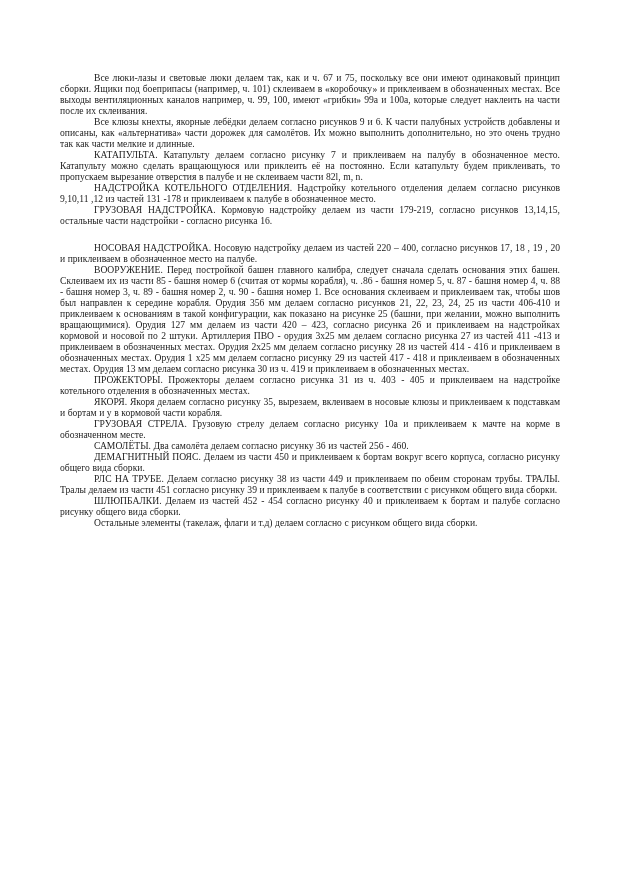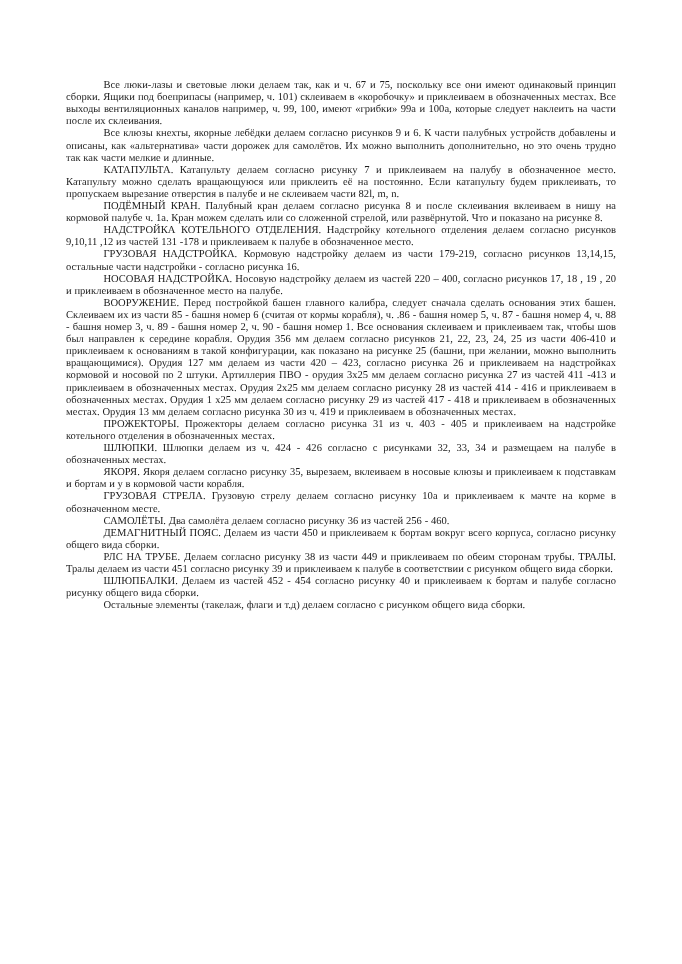--- a/index.html
+++ b/index.html
@@ -50,27 +50,25 @@
 </style>
 </head>
 <body style="background: rgb(255, 255, 255);">
 
 <div class="page" style="background: rgb(255, 255, 255);">
   <div class="text-column" id="text-column">
 
   <p class="para" style="color: rgb(28, 28, 28);"><span class="body">Все люки-лазы и световые люки делаем так, как и ч. 67 и 75, поскольку все они имеют одинаковый принцип сборки. Ящики под боеприпасы (например, ч. 101) склеиваем в «коробочку» и приклеиваем в обозначенных местах. Все выходы вентиляционных каналов например, ч. 99, 100, имеют «грибки» 99а и 100а, которые следует наклеить на части после их склеивания.</span></p>
       <p class="para" style="color: rgb(28, 28, 28);"><span class="body">Все клюзы кнехты, якорные лебёдки делаем согласно рисунков 9 и 6. К части палубных устройств добавлены и описаны, как «альтернатива» части дорожек для самолётов. Их можно выполнить дополнительно, но это очень трудно так как части мелкие и длинные.</span></p>
       <p class="para" style="color: rgb(28, 28, 28);"><span class="lead">КАТАПУЛЬТА.</span><span class="body"> Катапульту делаем согласно рисунку 7 и приклеиваем на палубу в обозначенное место. Катапульту можно сделать вращающуюся или приклеить её на постоянно. Если катапульту будем приклеивать, то пропускаем вырезание отверстия в палубе и не склеиваем части 82l, m, n.</span></p>
-      <p class="para" style="color: rgb(28, 28, 28);"><span class="lead">ПОДЁМНЫЙ КРАН.</span><span class="body"> Палубный кран делаем согласно рисунка 8 и после склеивания вклеиваем в нишу на кормовой палубе ч. 1а. Кран можем сделать или со сложенной стрелой, или развёрнутой. Что и показано на рисунке 8.</span></p>
       <p class="para" style="color: rgb(28, 28, 28);"><span class="lead">НАДСТРОЙКА КОТЕЛЬНОГО ОТДЕЛЕНИЯ.</span><span class="body"> Надстройку котельного отделения делаем согласно рисунков 9,10,11 ,12 из частей 131 -178 и приклеиваем к палубе в обозначенное место.</span></p>
       <p class="para" style="color: rgb(28, 28, 28);"><span class="lead">ГРУЗОВАЯ НАДСТРОЙКА.</span><span class="body"> Кормовую надстройку делаем из части 179-219, согласно рисунков 13,14,15, остальные части надстройки - согласно рисунка 16.</span></p>
-      <p class="para" style="color: rgb(28, 28, 28);"><span class="lead">НОСОВАЯ НАДСТРОЙКА.</span><span class="body"> Носовую надстройку делаем из частей 220 – 400, согласно рисунков 17, 18 , 19 , 20 и приклеиваем в обозначенное место на палубе.</span></p>
+      <p class="para" style="color: rgb(28, 28, 28); margin-top: 16px;"><span class="lead">НОСОВАЯ НАДСТРОЙКА.</span><span class="body"> Носовую надстройку делаем из частей 220 – 400, согласно рисунков 17, 18 , 19 , 20 и приклеиваем в обозначенное место на палубе.</span></p>
       <p class="para" style="color: rgb(28, 28, 28);"><span class="lead">ВООРУЖЕНИЕ.</span><span class="body"> Перед постройкой башен главного калибра, следует сначала сделать основания этих башен. Склеиваем их из части 85 - башня номер 6 (считая от кормы корабля), ч. .86 - башня номер 5, ч. 87 - башня номер 4, ч. 88 - башня номер 3, ч. 89 - башня номер 2, ч. 90 - башня номер 1. Все основания склеиваем и приклеиваем так, чтобы шов был направлен к середине корабля. Орудия 356 мм делаем согласно рисунков 21, 22, 23, 24, 25 из части 406-410 и приклеиваем к основаниям в такой конфигурации, как показано на рисунке 25 (башни, при желании, можно выполнить вращающимися). Орудия 127 мм делаем из части 420 – 423, согласно рисунка 26 и приклеиваем на надстройках кормовой и носовой по 2 штуки. Артиллерия ПВО - орудия 3х25 мм делаем согласно рисунка 27 из частей 411 -413 и приклеиваем в обозначенных местах. Орудия 2х25 мм делаем согласно рисунку 28 из частей 414 - 416 и приклеиваем в обозначенных местах. Орудия 1 х25 мм делаем согласно рисунку 29 из частей 417 - 418 и приклеиваем в обозначенных местах. Орудия 13 мм делаем согласно рисунка 30 из ч. 419 и приклеиваем в обозначенных местах.</span></p>
       <p class="para" style="color: rgb(28, 28, 28);"><span class="lead">ПРОЖЕКТОРЫ.</span><span class="body"> Прожекторы делаем согласно рисунка 31 из ч. 403 - 405 и приклеиваем на надстройке котельного отделения в обозначенных местах.</span></p>
-      <p class="para" style="color: rgb(28, 28, 28);"><span class="lead">ШЛЮПКИ.</span><span class="body"> Шлюпки делаем из ч. 424 - 426 согласно с рисунками 32, 33, 34 и размещаем на палубе в обозначенных местах.</span></p>
       <p class="para" style="color: rgb(28, 28, 28);"><span class="lead">ЯКОРЯ.</span><span class="body"> Якоря делаем согласно рисунку 35, вырезаем, вклеиваем в носовые клюзы и приклеиваем к подставкам и бортам и у в кормовой части корабля.</span></p>
       <p class="para" style="color: rgb(28, 28, 28);"><span class="lead">ГРУЗОВАЯ СТРЕЛА.</span><span class="body"> Грузовую стрелу делаем согласно рисунку 10а и приклеиваем к мачте на корме в обозначенном месте.</span></p>
       <p class="para" style="color: rgb(28, 28, 28);"><span class="lead">САМОЛЁТЫ.</span><span class="body"> Два самолёта делаем согласно рисунку 36 из частей 256 - 460.</span></p>
       <p class="para" style="color: rgb(28, 28, 28);"><span class="lead">ДЕМАГНИТНЫЙ ПОЯС.</span><span class="body"> Делаем из части 450 и приклеиваем к бортам вокруг всего корпуса, согласно рисунку общего вида сборки.</span></p>
       <p class="para" style="color: rgb(28, 28, 28);"><span class="lead">РЛС НА ТРУБЕ.</span><span class="body"> Делаем согласно рисунку 38 из части 449 и приклеиваем по обеим сторонам трубы. ТРАЛЫ. Тралы делаем из части 451 согласно рисунку 39 и приклеиваем к палубе в соответствии с рисунком общего вида сборки.</span></p>
       <p class="para" style="color: rgb(28, 28, 28);"><span class="lead">ШЛЮПБАЛКИ.</span><span class="body"> Делаем из частей 452 - 454 согласно рисунку 40 и приклеиваем к бортам и палубе согласно рисунку общего вида сборки.</span></p>
       <p class="para" style="color: rgb(28, 28, 28);"><span class="body">Остальные элементы (такелаж, флаги и т.д) делаем согласно с рисунком общего вида сборки.</span></p>
     </div>
 </div>
 

